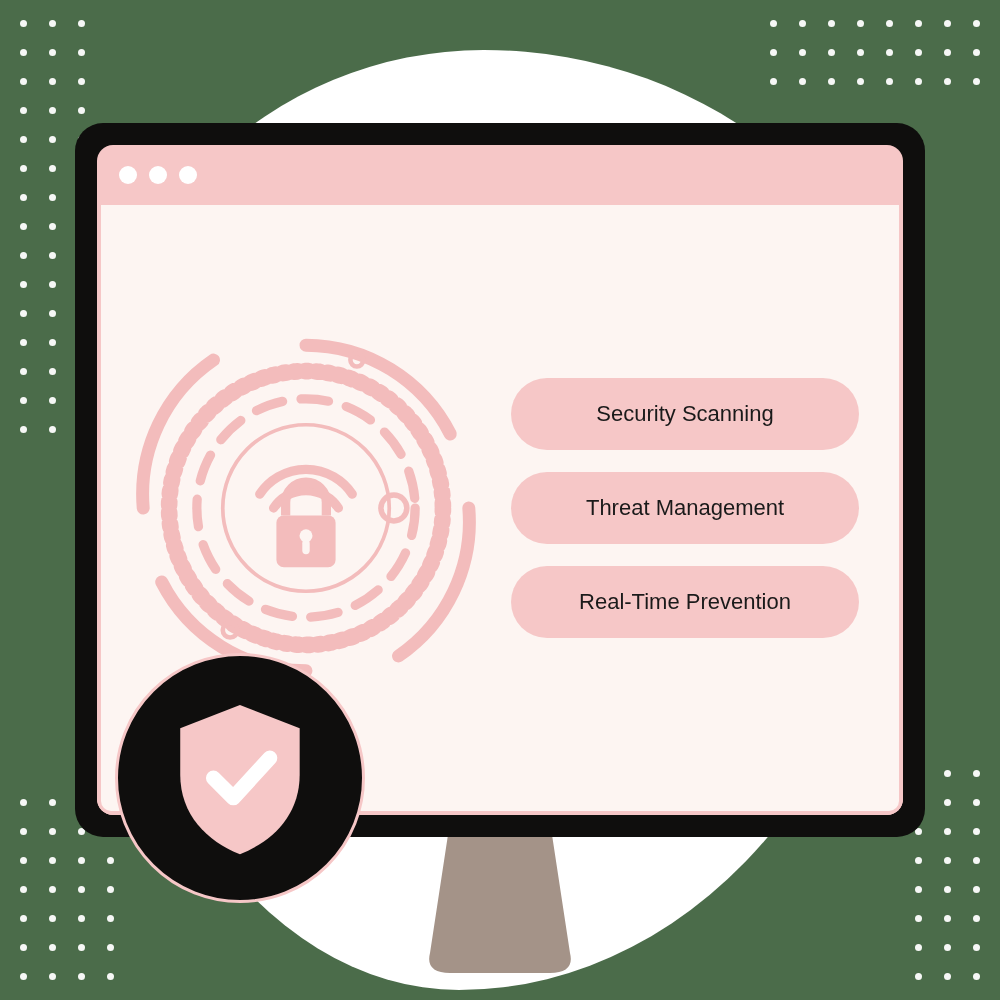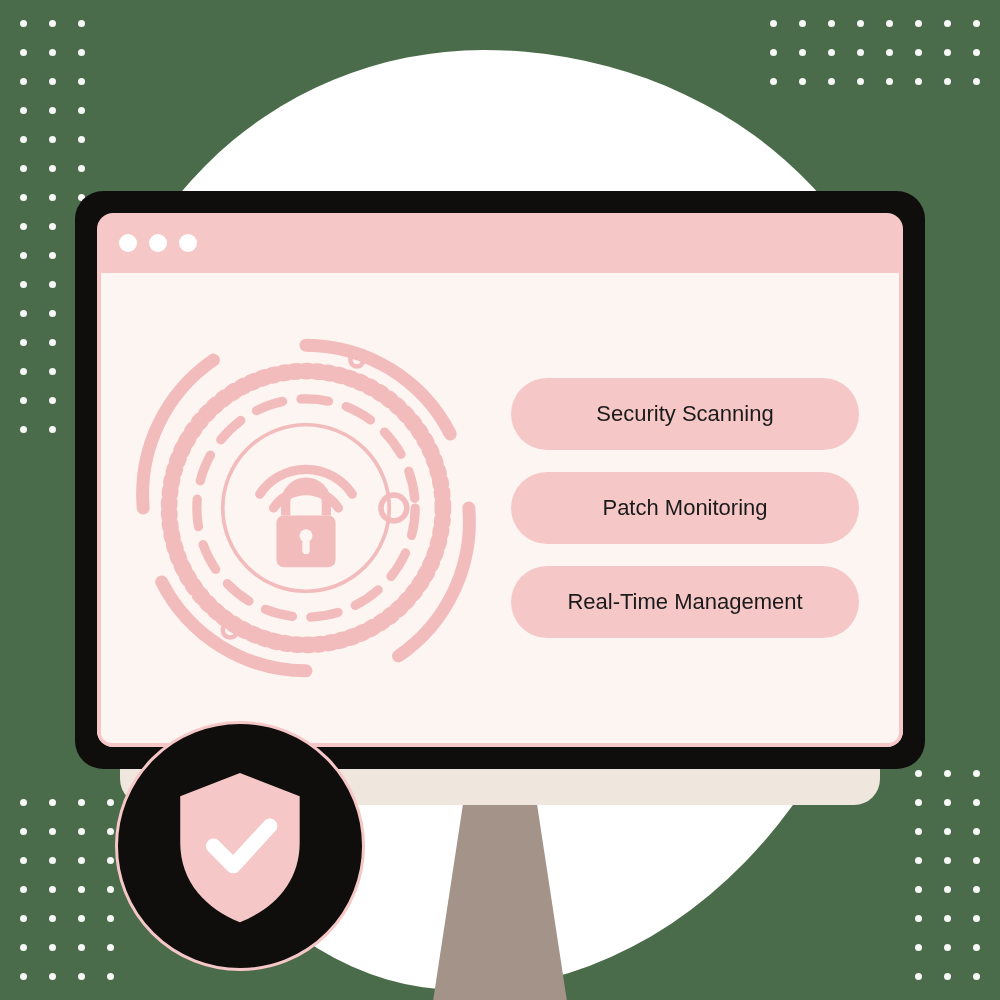--- a/index.html
+++ b/index.html
@@ -33,21 +33,21 @@
   .blob{
     position:absolute;left:50%;top:52%;transform:translate(-50%,-50%);
     width:820px;height:940px;background:#ffffff;
     border-radius:48% 52% 55% 45% / 42% 40% 60% 58%;
     filter:blur(.3px);
   }
 
   
   .monitor-wrap{position:absolute;left:50%;top:48%;transform:translate(-50%,-50%);}
   .bezel{
-    width:850px;height:578px;background:var(--black);
+    width:850px;height:714px;background:var(--black);
     border-radius:28px;padding:22px;position:relative;z-index:3;
   }
   .panel{
     width:100%;height:100%;background:var(--pink-soft);
     border-radius:16px;display:flex;flex-direction:column;overflow:hidden;
   }
   .titlebar{height:60px;display:flex;align-items:center;padding:0 22px;gap:12px;}
   .traffic{width:18px;height:18px;border-radius:50%;background:#fff;}
   .content{
     flex:1;background:var(--pink-very);
@@ -272,22 +272,22 @@
               <rect x="168" y="208" width="64" height="56" rx="8" fill="#f3bcbc"></rect>
               <path d="M178 208 v-14 a22 22 0 0 1 44 0 v14" fill="none" stroke="#f3bcbc" stroke-width="10"></path>
               <circle cx="200" cy="230" r="7" fill="#fdf5f2"></circle>
               <rect x="196" y="234" width="8" height="16" rx="4" fill="#fdf5f2"></rect>
             </g>
           </svg>
         </div>
 
         <div class="pills">
           <div class="pill">Security Scanning</div>
-          <div class="pill">Patch Monitoring</div>
-          <div class="pill">Real-Time Management</div>
+          <div class="pill">Threat Management</div>
+          <div class="pill">Real-Time Prevention</div>
         </div>
 
       </div>
     </div>
   </div>
 
   <div class="base"></div>
 
   <div class="stand">
     <svg viewBox="0 0 260 250">

